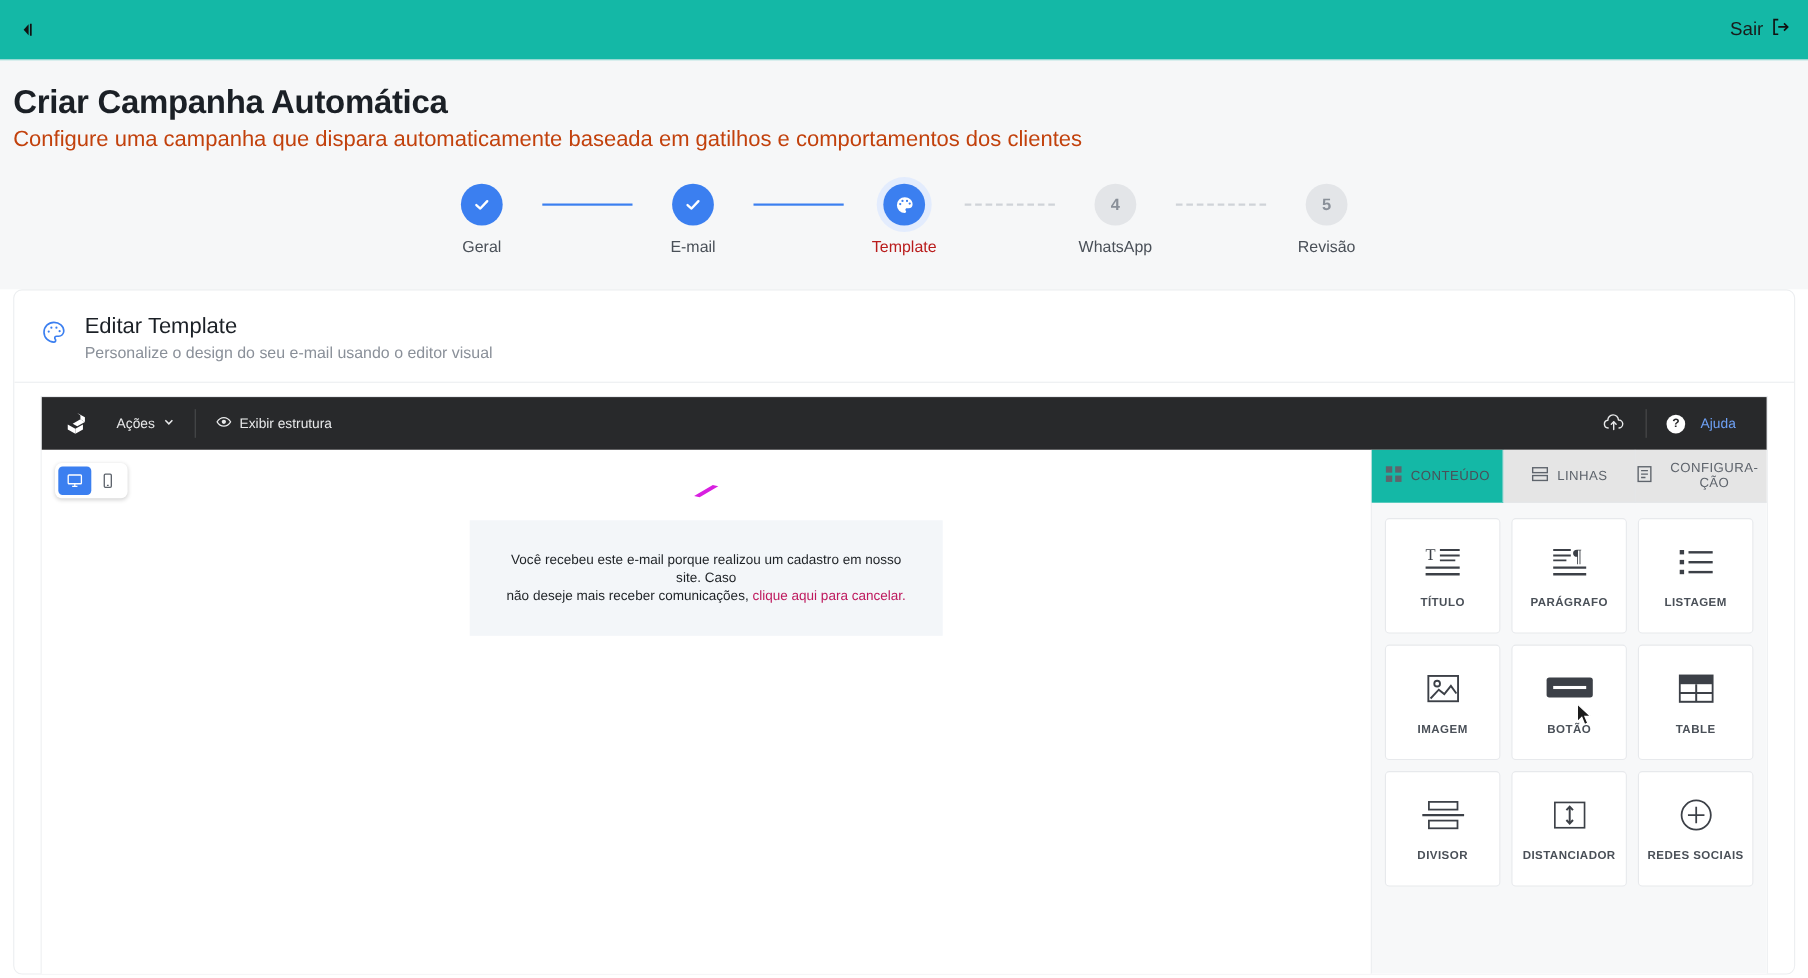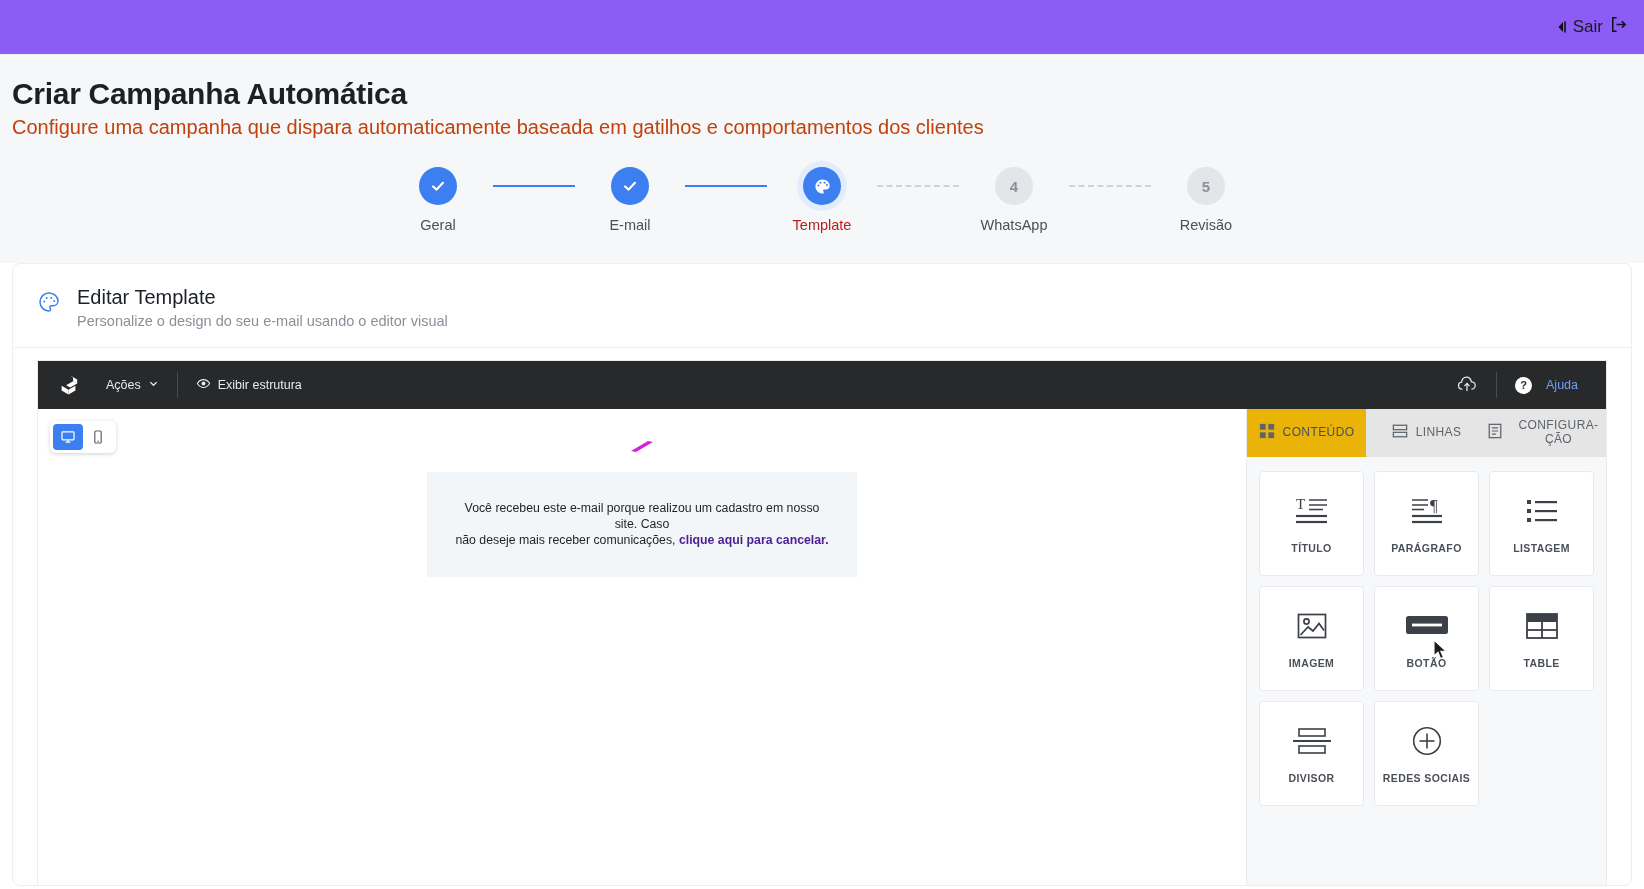--- a/index.html
+++ b/index.html
@@ -5,22 +5,22 @@
   * { box-sizing: border-box; margin: 0; padding: 0; }
   html, body {
     width: 1644px; height: 889px;
     font-family: "Liberation Sans", sans-serif;
     background: #ffffff;
     overflow: hidden;
   }
 
   
   .topbar {
-    height: 55px; background: #8b5cf6;
-    display: flex; align-items: center; justify-content: flex-end;
+    height: 55px; background: #14b8a6;
+    display: flex; align-items: center; justify-content: space-between;
     padding: 0 12px 0 14px;
     border-bottom: 1px solid #eef0f2;
   }
   .collapse-btn {
     width: 22px; height: 22px;
     display: flex; align-items: center; justify-content: center;
     color: #111;
     cursor: pointer;
   }
   .logout {
@@ -137,38 +137,38 @@
   }
   .email-brand {
     text-align: center; font-size: 21px; font-weight: bold; color: #5f666e;
   }
   .brand-swoosh { text-align: center; margin-top: 6px; }
   .email-footer {
     margin-top: 15px; background: #f3f6f9;
     padding: 28px 26px; text-align: center;
     font-size: 12.3px; line-height: 1.32; color: #1e2226;
   }
-  .email-footer a { color: #4c1d95; text-decoration: none; font-weight: bold; }
+  .email-footer a { color: #be185d; text-decoration: none; }
 
   
   .rpanel {
     width: 360px; background: #f7f8f9;
     border-left: 1px solid #e9ebee;
     display: flex; flex-direction: column; min-height: 0;
   }
   .rtabs { display: flex; height: 48px; flex: 0 0 48px; }
   .rtab {
     flex: 1; display: flex; align-items: center; justify-content: center;
     gap: 8px; font-size: 12px; color: #5e646c; letter-spacing: .4px;
     background: #e5e5e5; border-bottom: 1px solid #e3e5e8;
     border-right: 1px solid #e3e5e8; cursor: pointer;
     text-align: center; line-height: 1.15;
   }
   .rtab:last-child { border-right: none; }
-  .rtab.active { background: #eab308; color: #4a5058; border-bottom-color: transparent; }
+  .rtab.active { background: #14b8a6; color: #4a5058; border-bottom-color: transparent; }
   .rtab-label { white-space: normal; }
 
   .blocks {
     flex: 1; padding: 14px 12px; overflow: hidden;
     display: grid; grid-template-columns: repeat(3, 1fr);
     gap: 10px; align-content: start;
   }
   .block {
     background: #ffffff; border: 1px solid #e7e9ec; border-radius: 4px;
     height: 105px;
@@ -486,20 +486,31 @@
               <div class="block-icon">
                 <svg width="40" height="30" viewBox="0 0 40 30" fill="none" stroke="#3c4047" stroke-width="1.6">
                   <rect x="7" y="3" width="26" height="7"></rect>
                   <line x1="1" y1="15" x2="39" y2="15" stroke-width="2.2"></line>
                   <rect x="7" y="20" width="26" height="7"></rect>
                 </svg>
               </div>
               <div class="block-label">DIVISOR</div>
             </div>
 
+            <div class="block">
+              <div class="block-icon">
+                <svg width="34" height="28" viewBox="0 0 34 28" fill="none" stroke="#3c4047" stroke-width="1.5">
+                  <rect x="3.5" y="2.5" width="27" height="23"></rect>
+                  <line x1="17" y1="7" x2="17" y2="21" stroke-width="1.8"></line>
+                  <polyline points="14,9.5 17,6.4 20,9.5" stroke-width="1.8"></polyline>
+                  <polyline points="14,18.5 17,21.6 20,18.5" stroke-width="1.8"></polyline>
+                </svg>
+              </div>
+              <div class="block-label">DISTANCIADOR</div>
+            </div>
 
             <div class="block">
               <div class="block-icon">
                 <svg width="30" height="30" viewBox="0 0 30 30" fill="none" stroke="#3c4047" stroke-width="1.6">
                   <circle cx="15" cy="15" r="13.3"></circle>
                   <line x1="15" y1="7.5" x2="15" y2="22.5"></line>
                   <line x1="7.5" y1="15" x2="22.5" y2="15"></line>
                 </svg>
               </div>
               <div class="block-label">REDES SOCIAIS</div>

